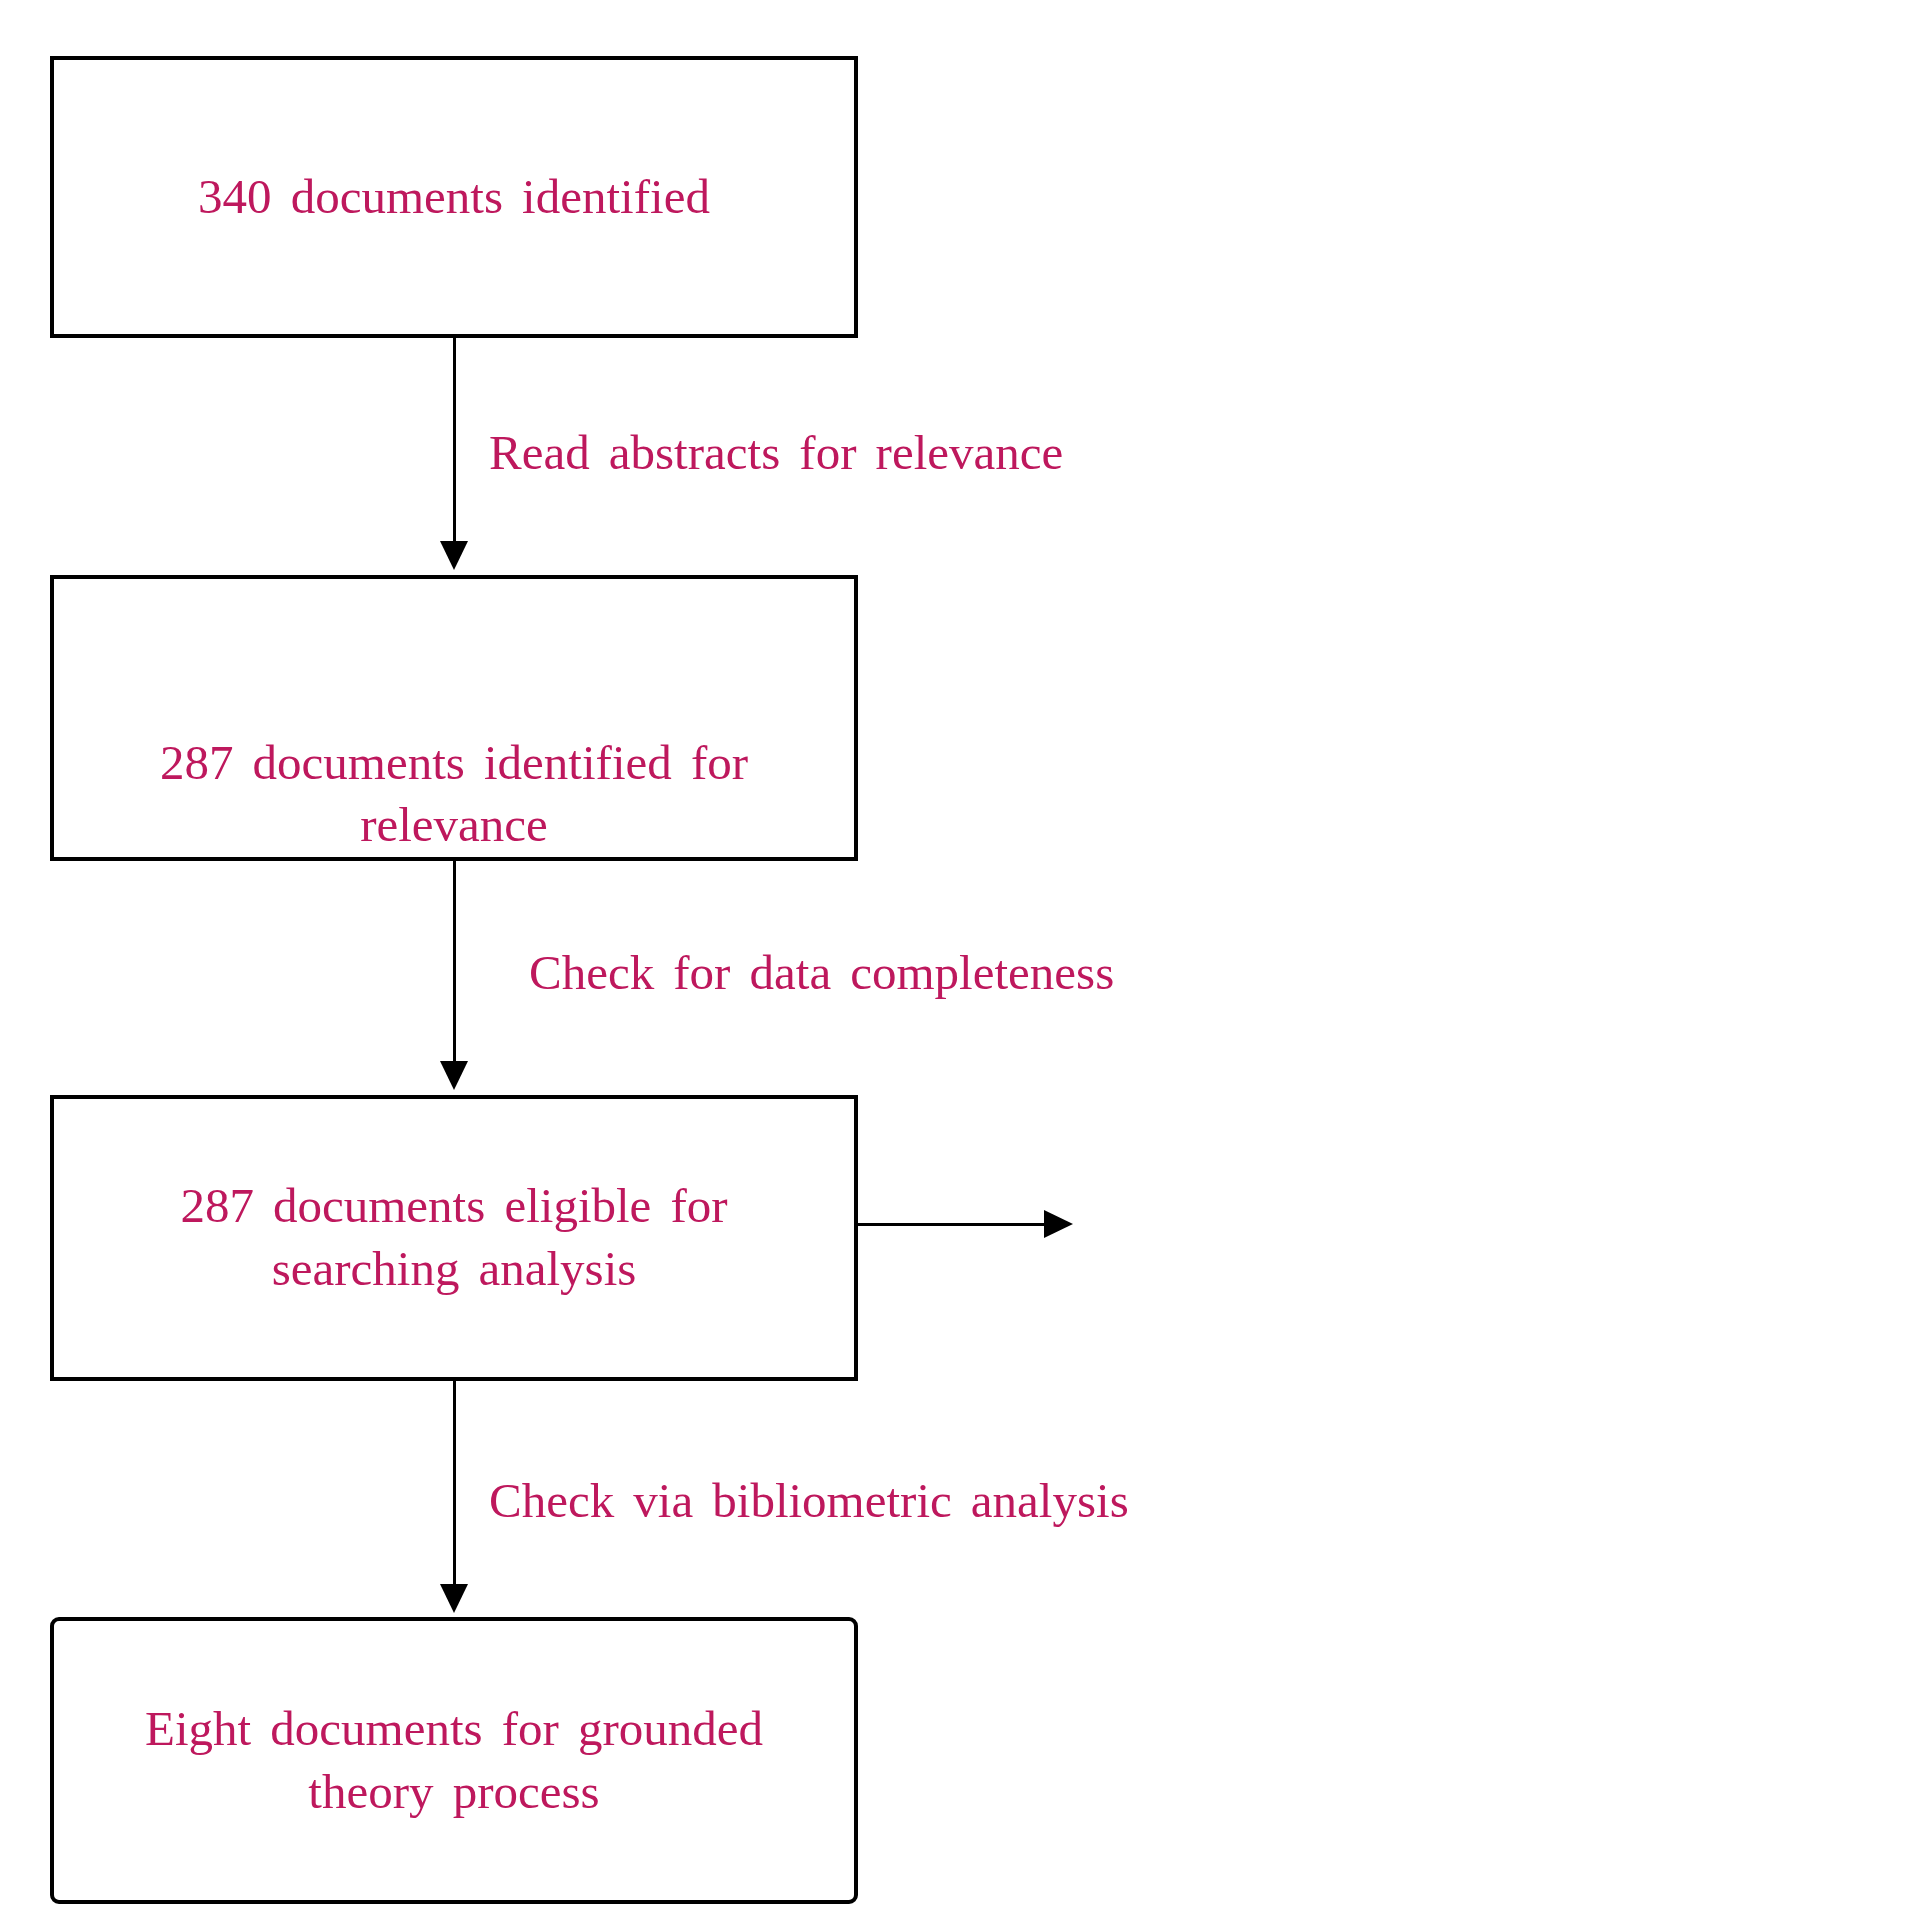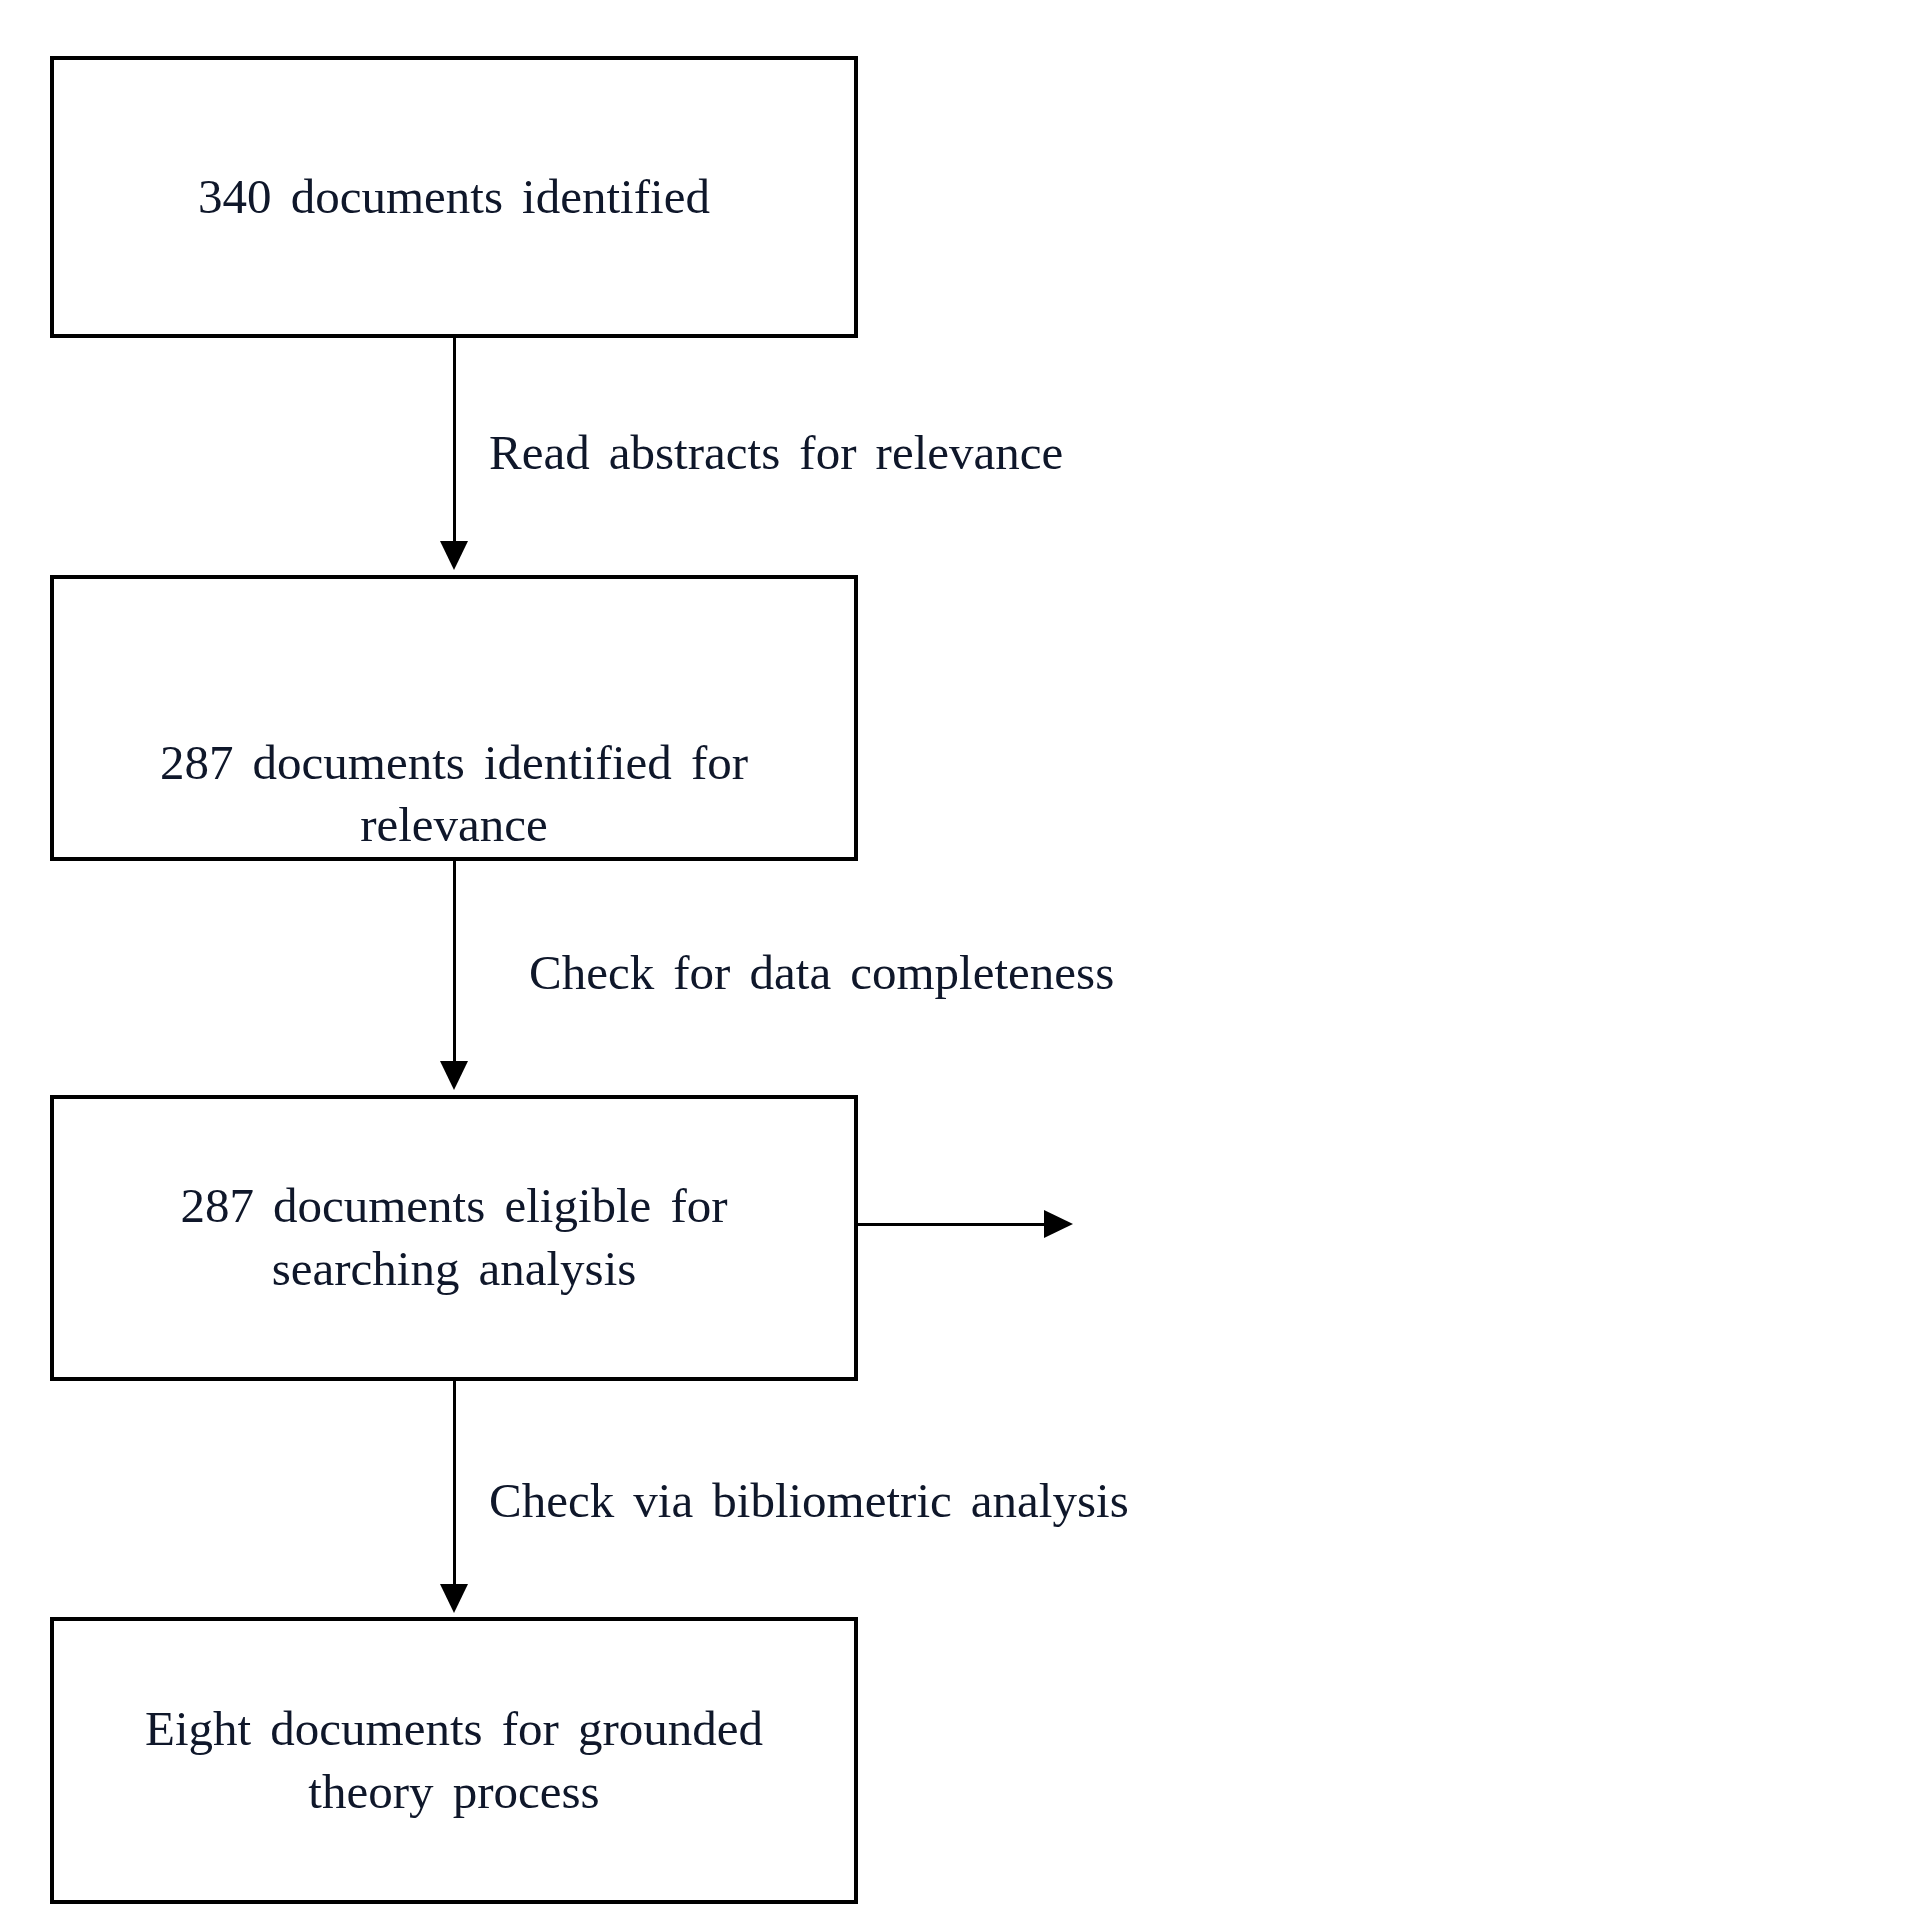--- a/index.html
+++ b/index.html
@@ -5,21 +5,21 @@
   html, body {
     margin: 0;
     padding: 0;
     background: #ffffff;
   }
   .canvas {
     position: relative;
     width: 1926px;
     height: 1917px;
     background: #ffffff;
-    color: #0f172a;
+    color: #be185d;
     font-family: "Liberation Serif", "DejaVu Serif", serif;
     font-size: 49px;
     line-height: 1.28;
     word-spacing: 0.14em;
   }
   .node {
     position: absolute;
     box-sizing: border-box;
     border: 4.2px solid #000000;
     background: #ffffff;
@@ -58,21 +58,21 @@
   .edge-label {
     position: absolute;
     white-space: nowrap;
   }
 
   
   #n-identified { left: 50px;   top: 56px;   width: 808px; height: 282px; }
   #n-relevance  { left: 50px;   top: 575px;  width: 808px; height: 286px; align-items: flex-end; }
   #n-eligible   { left: 50px;   top: 1095px; width: 808px; height: 286px; }
   #n-excluded   { left: 1078px; top: 1095px; width: 805px; height: 286px; }
-  #n-grounded   { left: 50px;   top: 1617px; width: 808px; height: 287px; }
+  #n-grounded   { left: 50px;   top: 1617px; width: 808px; height: 287px; border-radius: 9px; }
 
   
   #e1-line { left: 453px; top: 338px;  height: 205px; }
   #e1-head { left: 440px; top: 541px; }
   #e2-line { left: 453px; top: 861px; height: 203px; }
   #e2-head { left: 440px; top: 1061px; }
   #e3-line { left: 453px; top: 1381px; height: 204px; }
   #e3-head { left: 440px; top: 1584px; }
   #e4-line { left: 858px; top: 1223px; width: 187px; }
   #e4-head { left: 1044px; top: 1210px; }

